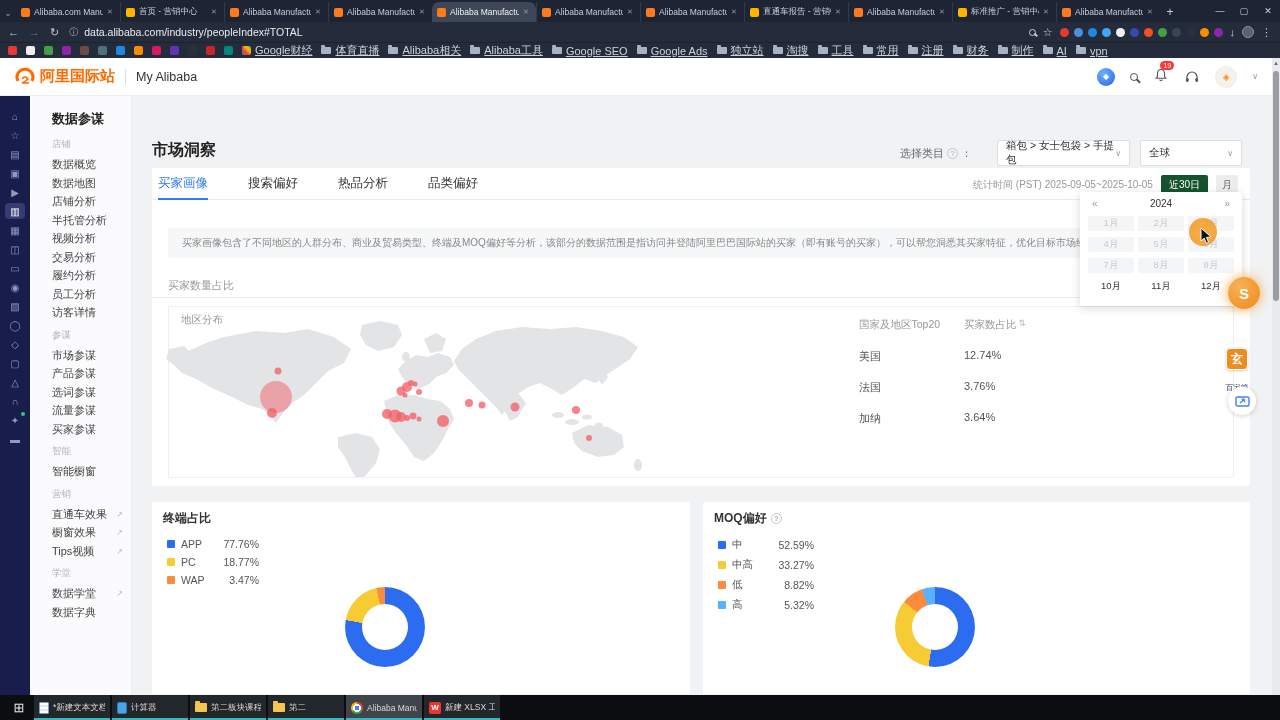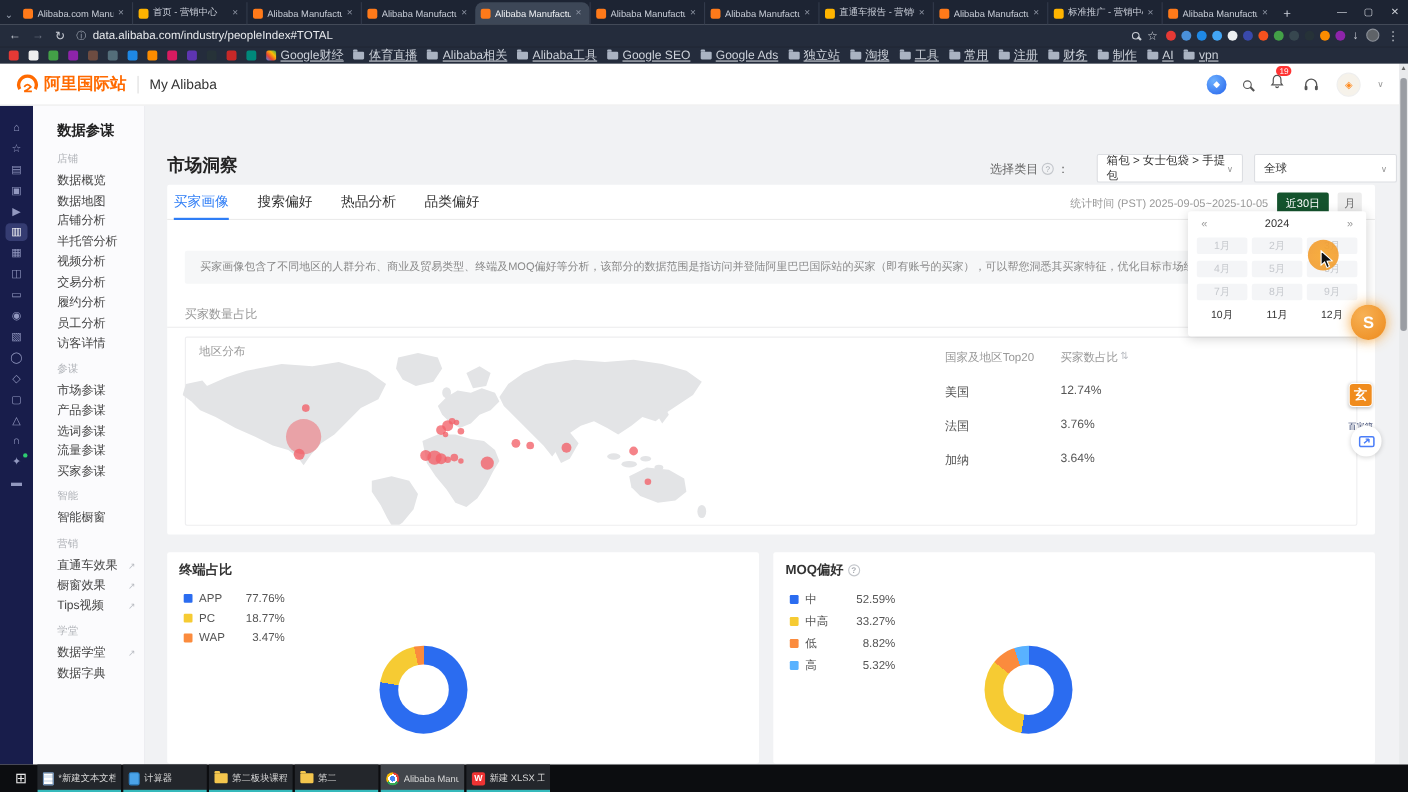--- a/index.html
+++ b/index.html
@@ -70,25 +70,25 @@
 
   
   .main { position:absolute; left:132px; top:96px; width:1140px; height:599px; background:#f1f2f4; }
   .pgtitle { position:absolute; left:152px; top:140px; font-size:16px; font-weight:bold; color:#222; }
   .filterrow { position:absolute; left:900px; top:146px; display:flex; align-items:center; font-size:11px; color:#666; gap:3px; }
   .info { display:inline-flex; width:11px; height:11px; border:1px solid #c3c6cb; border-radius:50%; color:#a9adb3; font-size:7.5px; align-items:center; justify-content:center; }
   .info::after { content:'?'; }
   .select { position:absolute; height:26px; background:#fff; border:1px solid #dcdee2; border-radius:2px; display:flex; align-items:center; padding:0 8px; font-size:10.5px; color:#333; }
   .select .chev { margin-left:auto; }
   .sel-cat { left:997px; top:140px; width:133px; }
-  .sel-region { left:1140px; top:140px; width:130px; }
+  .sel-region { left:1140px; top:140px; width:102px; }
 
   .card { position:absolute; background:#fff; border-radius:2px; }
   .card1 { left:152px; top:168px; width:1098px; height:318px; }
-  .ptabs { display:flex; gap:26px; padding-left:6px; height:32px; align-items:center; border-bottom:1px solid #ebebeb; }
+  .ptabs { display:flex; gap:40px; padding-left:6px; height:32px; align-items:center; border-bottom:1px solid #ebebeb; }
   .ptab { font-size:12.5px; color:#333; height:32px; line-height:30px; }
   .ptab.active { color:#2e7df6; border-bottom:2px solid #2e7df6; }
   .statsrow { position:absolute; right:12px; top:7px; display:flex; align-items:center; gap:8px; }
   .stats-time { font-size:10px; color:#999; }
   .btn-blue { background:#14532d; color:#fff; font-size:10px; padding:3px 8px; border-radius:2px; }
   .btn-gray { background:#ededed; color:#666; font-size:10px; padding:3px 6px; border-radius:2px; }
   .banner { position:absolute; left:16px; top:60px; width:1066px; height:30px; background:#f6f7f8; border-radius:2px; font-size:10px; color:#888; line-height:30px; padding:0 14px; white-space:nowrap; overflow:hidden; }
   .sect-label { position:absolute; left:16px; top:110px; font-size:11px; color:#999; }
   .sect-line { position:absolute; left:0; top:129px; width:1098px; height:1px; background:#ededee; }
   .subcard { position:absolute; left:16px; top:138px; width:1066px; height:172px; border:1px solid #eeeef0; border-radius:2px; }

